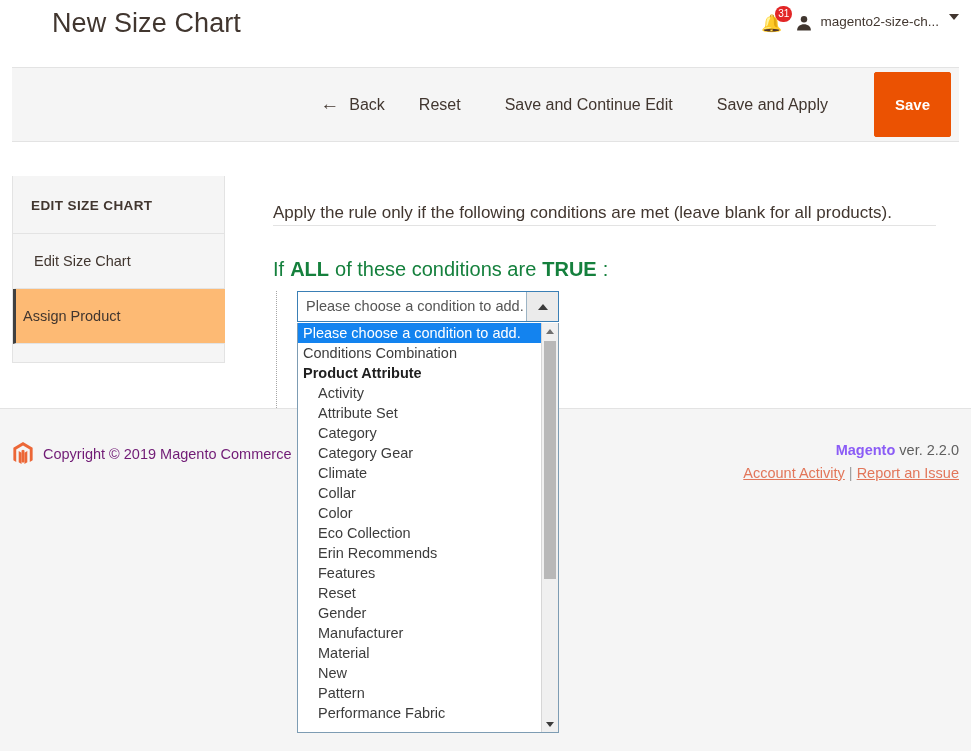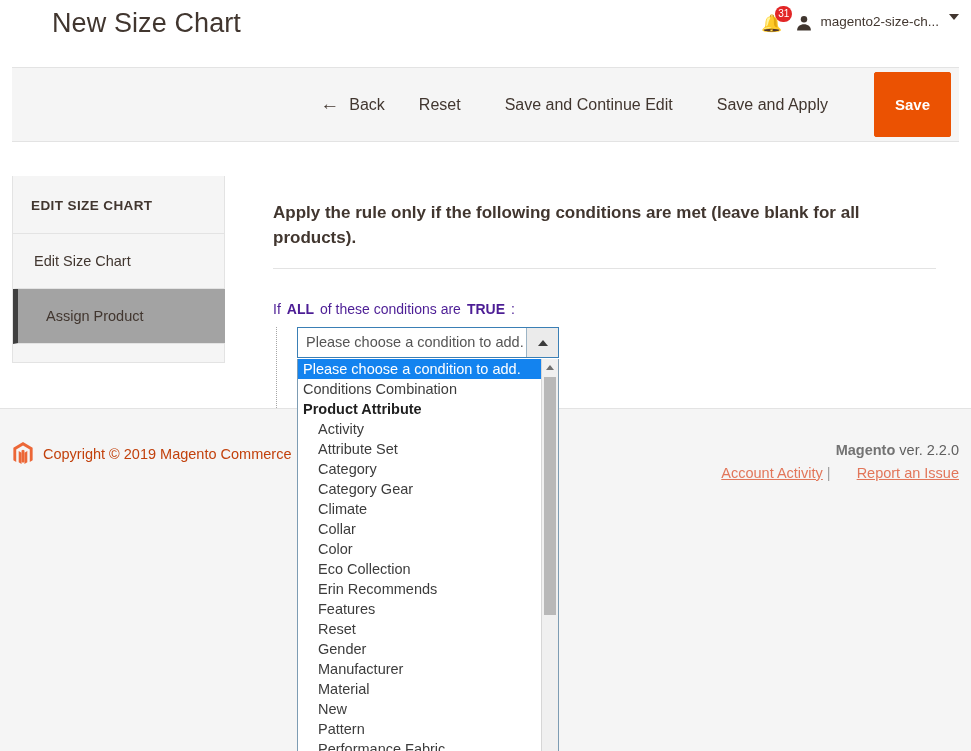--- a/index.html
+++ b/index.html
@@ -176,52 +176,50 @@
   .side-nav-item {
     padding: 19px 18px;
     font-size: 14.5px;
     color: #41362f;
     cursor: pointer;
     border-bottom: 1px solid #e3e3e3;
     border-left: 3px solid transparent;
     box-sizing: border-box;
   }
   .side-nav-item._current {
-    background: #a3a3a3;
-    border-left: 5px solid #404040;
+    background: #fdba74;
+    border-left: 3px solid #404040;
     margin-right: -1px;
-    padding-left: 28px;
+    padding-left: 7px;
   }
   .side-nav-filler {
     height: 18px;
     background: #f5f5f5;
   }
 
   
   .content {
     position: absolute;
     left: 273px;
     top: 0;
     width: 686px;
   }
   .fieldset-note {
     font-size: 17px;
     line-height: 25px;
     color: #41362f;
     padding-top: 58px;
-    padding-bottom: 18px;
     border-bottom: 1px solid #e3e3e3;
     width: 663px;
     box-sizing: border-box;
-    font-weight: bold;
   }
   .rule-line {
     padding-top: 32px;
-    font-size: 14px;
-    color: #4c1d95;
+    font-size: 20px;
+    color: #15803d;
   }
   .rule-line b { font-weight: bold; }
   .rule-line .sp { padding: 0 3px; }
 
   
   .rule-tree {
     position: relative;
     margin-top: 10px;
     padding-left: 24px;
   }
@@ -372,48 +370,47 @@
     border-top: 1px solid #e3e3e3;
   }
   .copyright {
     position: absolute;
     left: 12px;
     top: 33px;
     display: flex;
     align-items: center;
     gap: 9px;
     font-size: 14.5px;
-    color: #c2410c;
+    color: #701a75;
   }
   .magento-logo {
     width: 22px;
     height: 24px;
     display: block;
   }
   .footer-right {
     position: absolute;
     right: 12px;
     top: 33px;
     text-align: right;
   }
   .version-line {
     font-size: 14.5px;
     color: #5f5f5f;
   }
-  .version-line b { color: #737373; font-weight: bold; }
+  .version-line b { color: #8b5cf6; font-weight: bold; }
   .footer-links {
     margin-top: 7px;
     font-size: 14.5px;
     color: #a0a0a0;
   }
   .footer-links a {
     color: #e2765a;
     text-decoration: underline;
     cursor: pointer;
-    margin-left: 22px;
   }
   .footer-sep { padding: 0 4px; color: #9e9e9e; }
 </style>
 </head>
 <body>
 
 <div class="page-header">
   <div class="page-title">New Size Chart</div>
 
   <div class="header-right">

